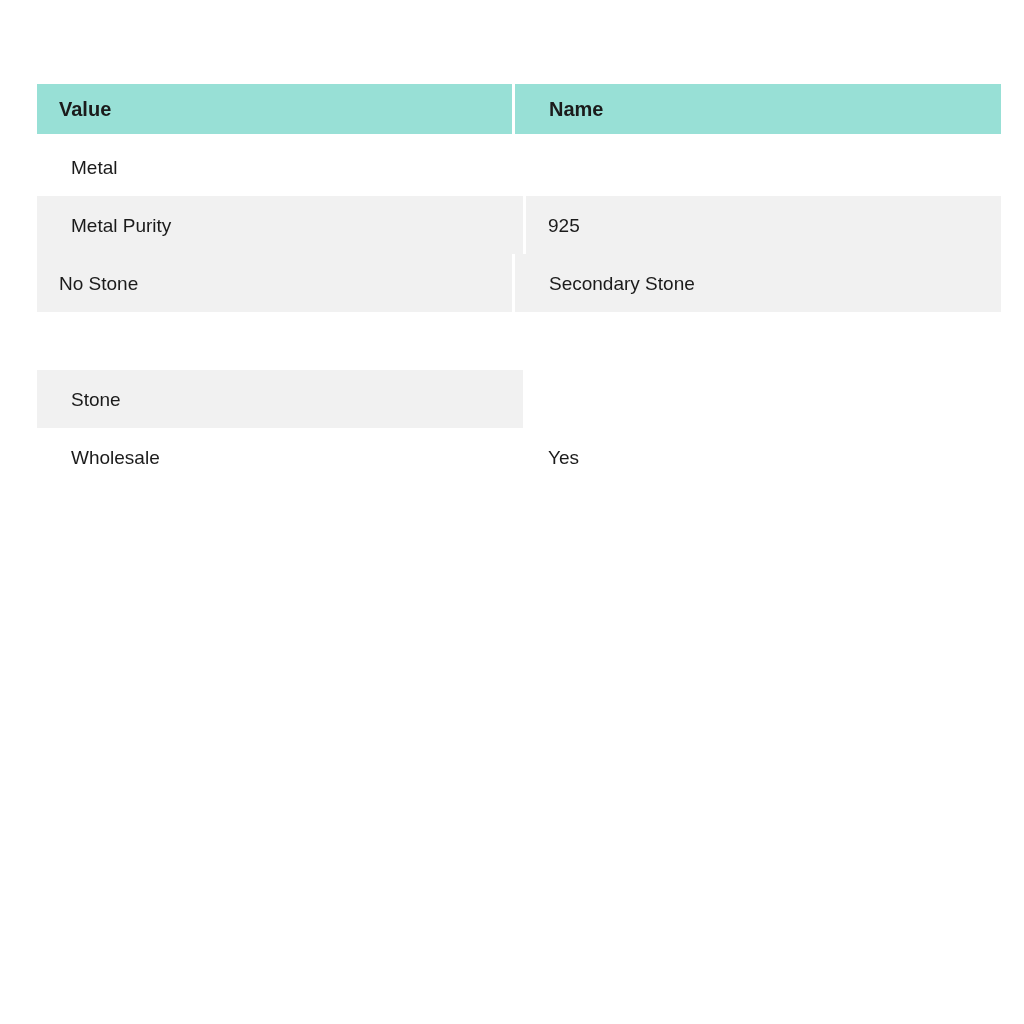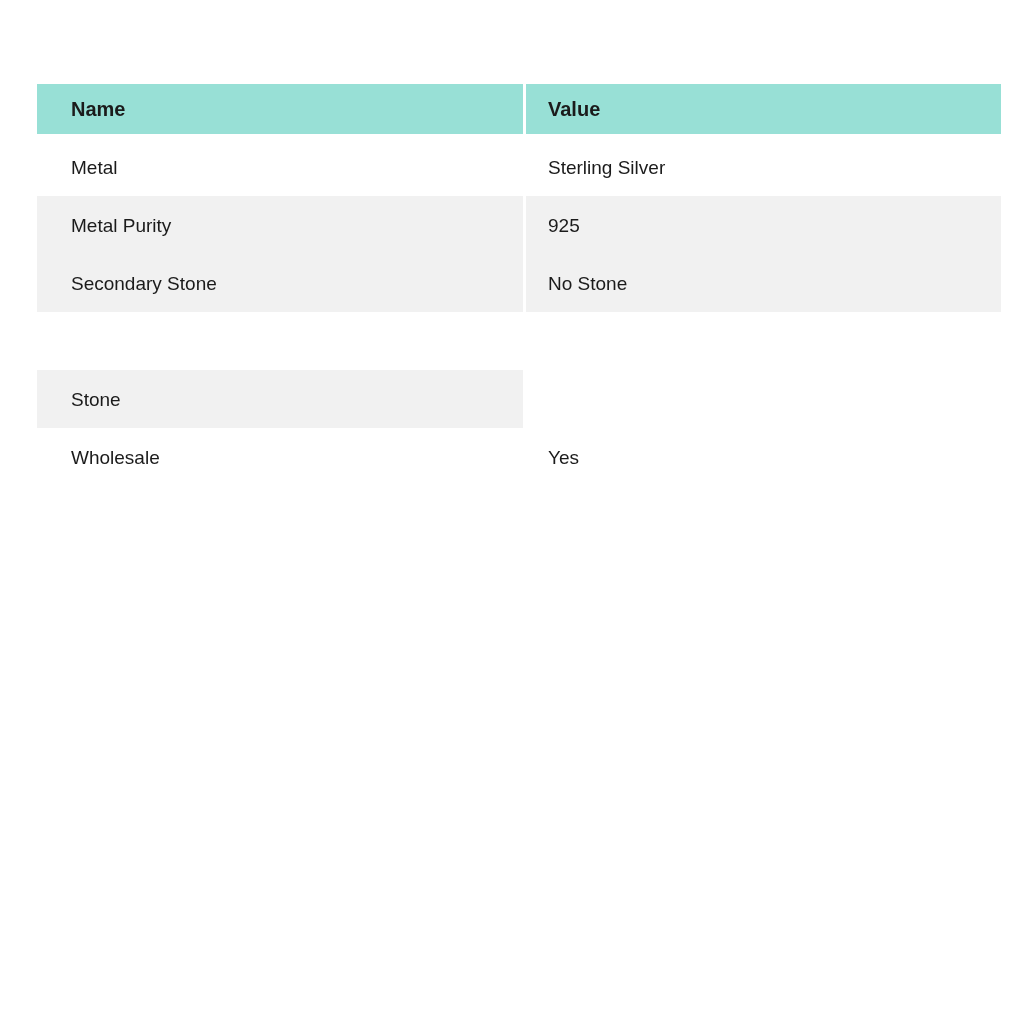--- a/index.html
+++ b/index.html
@@ -64,35 +64,34 @@
   }
   .row.body.alt .cell {
     background: var(--row-alt-bg);
   }
 </style>
 </head>
 <body>
 
 <div class="attr-table">
   <div class="row header">
+    <div class="cell col-value">Value</div>
     <div class="cell col-name">Name</div>
-    <div class="cell col-value">Value</div>
   </div>
   <div id="rows">
       <div class="row body">
         <div class="cell col-name">Metal</div>
-        <div class="cell col-value">Sterling Silver</div>
       </div>
       <div class="row body alt">
         <div class="cell col-name">Metal Purity</div>
         <div class="cell col-value">925</div>
       </div>
       <div class="row body alt">
+        <div class="cell col-value">No Stone</div>
         <div class="cell col-name">Secondary Stone</div>
-        <div class="cell col-value">No Stone</div>
       </div>
       <div class="row body">
       </div>
       <div class="row body alt">
         <div class="cell col-name">Stone</div>
       </div>
       <div class="row body">
         <div class="cell col-name">Wholesale</div>
         <div class="cell col-value">Yes</div>
       </div>

